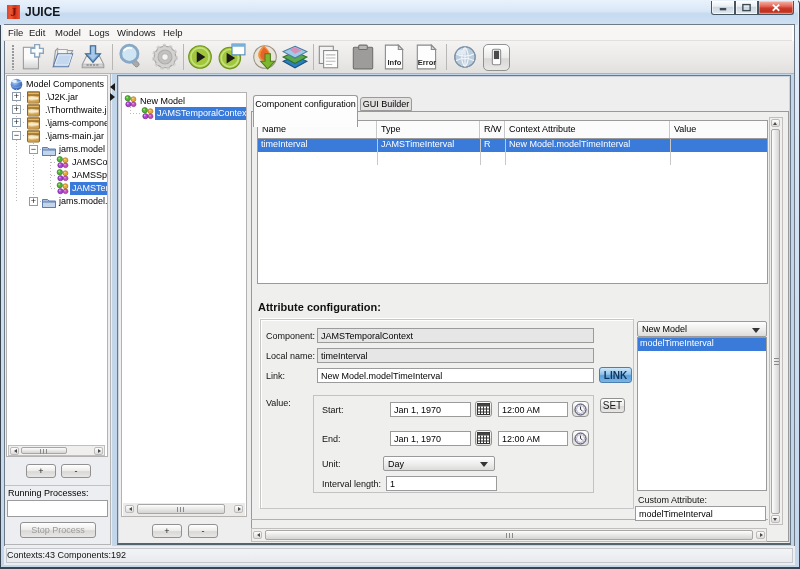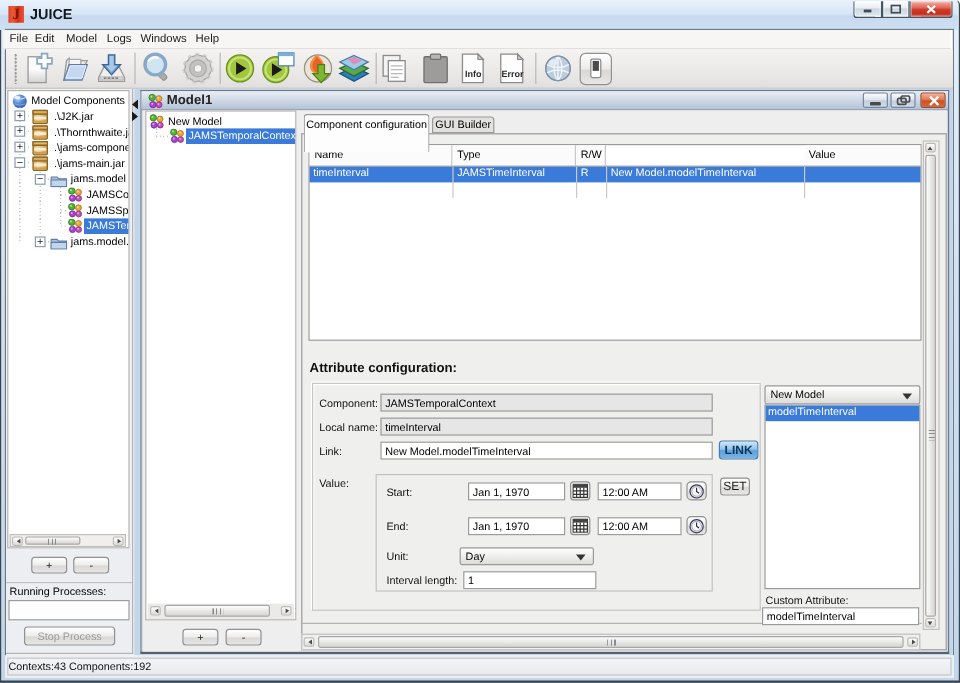--- a/index.html
+++ b/index.html
@@ -356,42 +356,20 @@
     <div class="btn" style="left:56px; top:390px; width:30px; height:14px; line-height:12px;">-</div>
     <div class="abs" style="left:0px; top:411px; width:105px; height:1px; background:#c2c2c2;"></div>
     <div class="abs" style="left:3px; top:414px; font-size:9px;">Running Processes:</div>
     <div class="tf" style="left:2px; top:426px; width:101px; height:17px;"></div>
     <div class="btn" style="left:15px; top:448px; width:76px; height:16px; line-height:15px; color:#9b9b9b;">Stop Process</div>
     <svg class="abs" style="left:103px; top:8px;" width="9" height="20" viewBox="0 0 9 20">
         <path d="M7 1 L2 5 L7 9 z" fill="#1a1a1a"></path>
         <path d="M2 11 L7 15 L2 19 z" fill="#1a1a1a"></path>
       </svg>
     <div id="iwin">
-      <div id="ititle">
-        <svg class="abs" style="left:5px; top:2px;" width="14" height="13">
-            <use href="#beans"></use>
-          </svg>
-        <div class="abs" style="left:21px; top:2px; font-size:11px; font-weight:bold; color:#222;">Model1</div>
-        <div class="ibtn" style="left:601px;">
-            <svg width="20" height="12" viewBox="0 0 20 12">
-              <rect x="5" y="7" width="9" height="3" rx="1" fill="#4a4a4a"></rect>
-            </svg>
-          </div>
-        <div class="ibtn" style="left:624px;">
-            <svg width="20" height="12" viewBox="0 0 20 12">
-              <rect x="5" y="4" width="7" height="5" rx="1" fill="none" stroke="#4a4a4a" stroke-width="1.4"></rect>
-              <rect x="8" y="2" width="7" height="5" rx="1" fill="none" stroke="#4a4a4a" stroke-width="1.4"></rect>
-            </svg>
-          </div>
-        <div class="ibtn ibtnc" style="left:649px;">
-            <svg width="21" height="12" viewBox="0 0 21 12">
-              <path d="M7 2.5 L14 9.5 M14 2.5 L7 9.5" stroke="#fff" stroke-width="2"></path>
-            </svg>
-          </div>
-      </div>
       <div id="ibody">
         <div id="itree">
           <svg class="abs" style="left:2px; top:2px;" width="14" height="13">
               <use href="#beans"></use>
             </svg>
           <div class="trow" style="left:18px; top:2px;">New Model</div>
           <div class="dotv" style="left:8px; top:14px; height:7px;"></div>
           <div class="doth" style="left:8px; top:20px; width:10px;"></div>
           <svg class="abs" style="left:19px; top:14px;" width="14" height="13">
               <use href="#beans"></use>
@@ -414,20 +392,23 @@
               <div class="abs" style="left:-2px; top:0px; width:540px; height:432px;">
             <div class="abs" style="left:7px; top:8px; width:511px; height:164px; background:#fff; border:1px solid #9a9a9a;">
               <div class="thead" style="left:0px; top:0px; width:119px; height:17px;">
                     <span style="position:absolute; left:4px; top:3px;">Name</span>
                   </div>
               <div class="thead" style="left:120px; top:0px; width:102px; height:17px;">
                     <span style="position:absolute; left:3px; top:3px;">Type</span>
                   </div>
               <div class="thead" style="left:223px; top:0px; width:24px; height:17px;">
                     <span style="position:absolute; left:3px; top:3px;">R/W</span>
+                  </div>
+              <div class="thead" style="left:248px; top:0px; width:164px; height:17px;">
+                    <span style="position:absolute; left:3px; top:3px;">Context Attribute</span>
                   </div>
               <div class="thead" style="left:413px; top:0px; width:96px; height:17px; border-right:none;">
                     <span style="position:absolute; left:3px; top:3px;">Value</span>
                   </div>
               <div class="abs" style="left:0px; top:17px; width:509px; height:1px; background:#9a9a9a;"></div>
               <div class="abs" style="left:0px; top:18px; width:509px; height:13px; background:#3a7ad9; color:#fff;">
                 <span style="position:absolute; left:3px; top:0px;">timeInterval</span>
                 <span style="position:absolute; left:123px; top:0px;">JAMSTimeInterval</span>
                 <span style="position:absolute; left:226px; top:0px;">R</span>
                 <span style="position:absolute; left:251px; top:0px;">New Model.modelTimeInterval</span>

